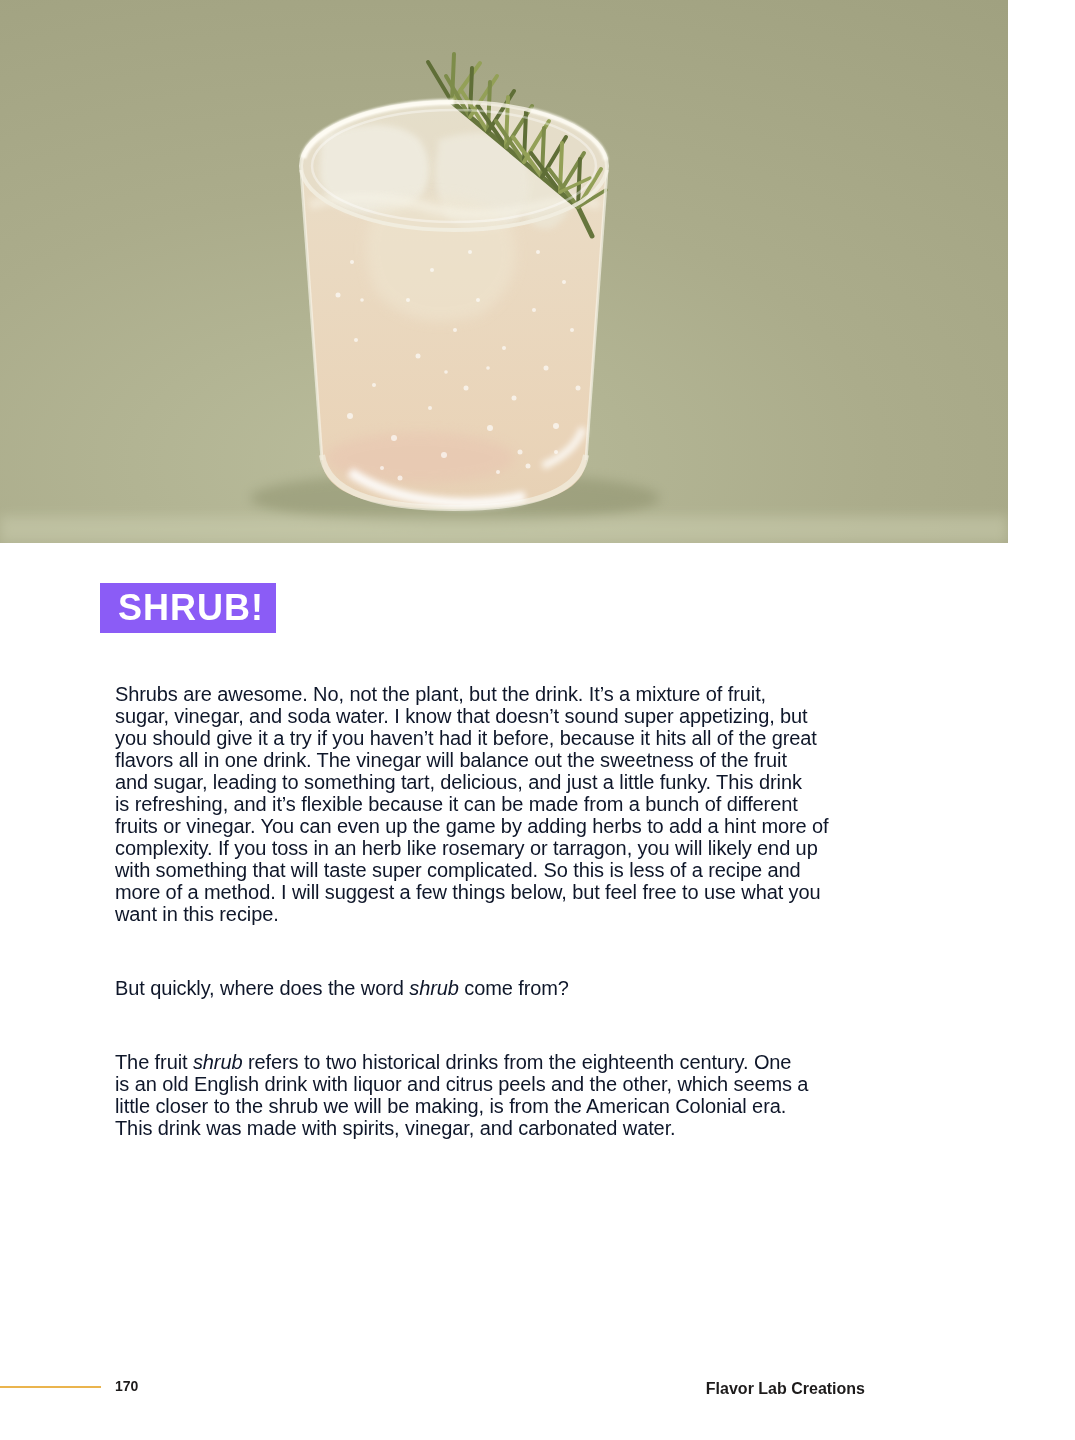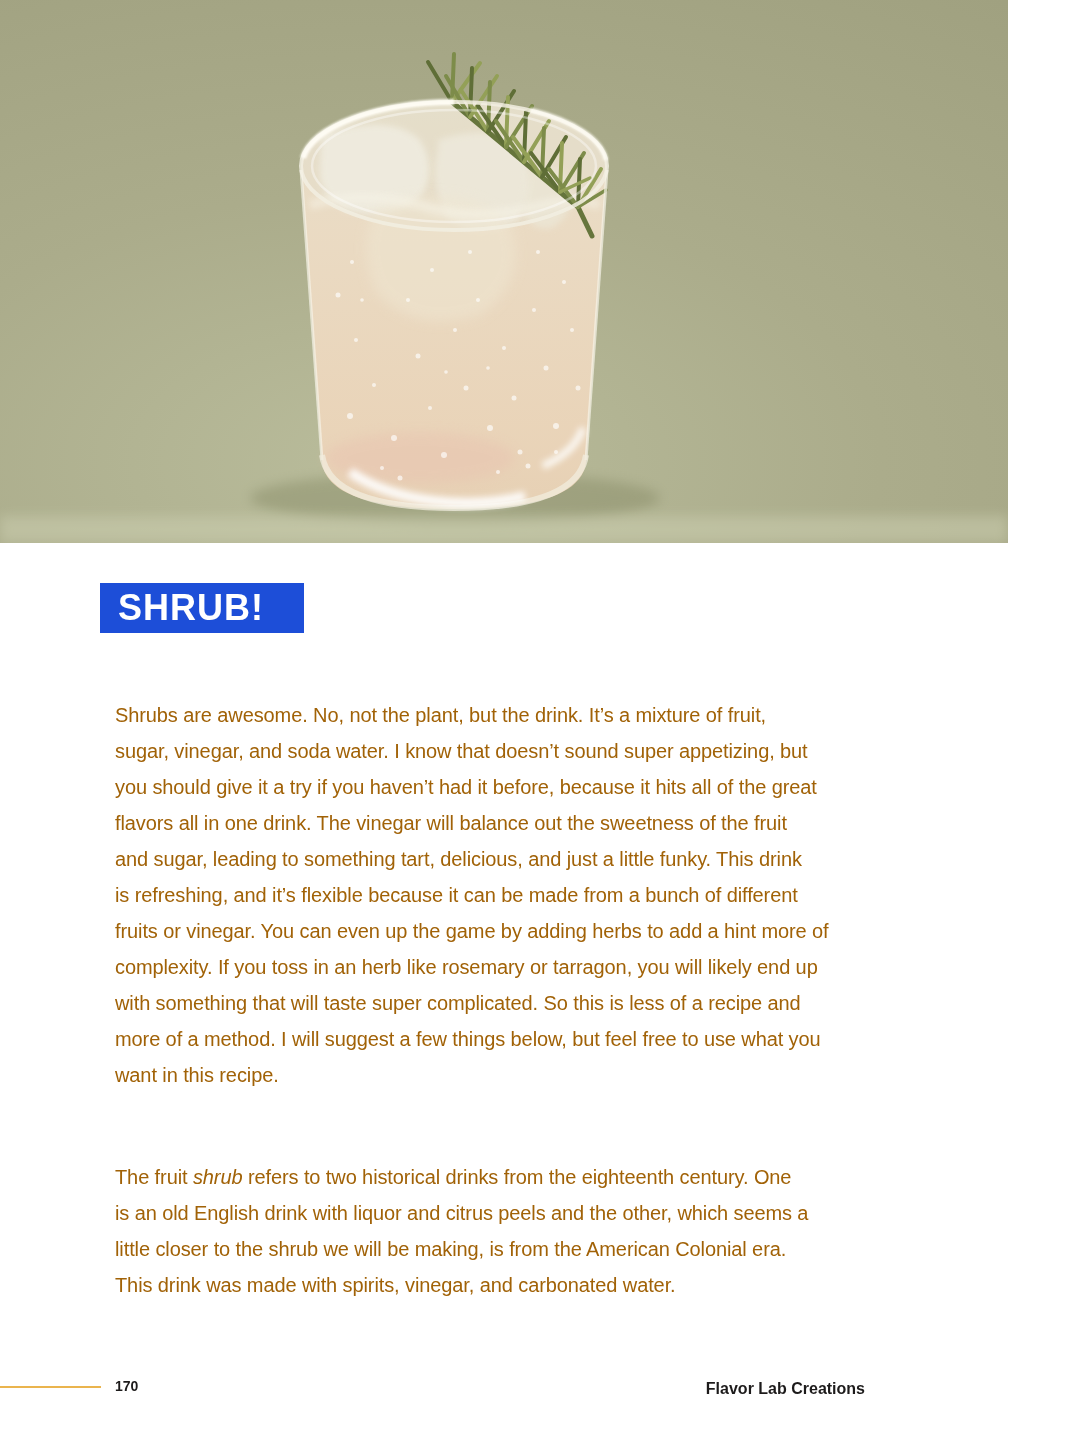--- a/index.html
+++ b/index.html
@@ -4,31 +4,31 @@
 <style>
   html,body { margin:0; padding:0; }
   body {
     width:1075px; height:1440px; background:#ffffff; position:relative;
     font-family:"Liberation Sans", sans-serif; color:#272324; overflow:hidden;
   }
   .photo {
     position:absolute; left:0; top:0; width:1008px; height:543px; overflow:hidden;
   }
   .heading-box {
-    position:absolute; left:100px; top:583px; width:204px; height:50px;
-    background:#1d4ed8; display:flex; align-items:center;
+    position:absolute; left:100px; top:583px; width:176px; height:50px;
+    background:#8b5cf6; display:flex; align-items:center;
   }
   .heading-box span {
     color:#ffffff; font-weight:bold; font-size:36px; letter-spacing:1px;
     padding-left:18px; line-height:1;
   }
   .body-copy {
     position:absolute; left:115px; top:661px; width:840px;
-    font-size:20px; line-height:36px; letter-spacing:-0.1px;
-    white-space:pre-line; color:#a16207;
+    font-size:20px; line-height:22px; letter-spacing:-0.1px;
+    white-space:pre-line; color:#0f172a;
   }
   .body-copy p { margin:0 0 30px 0; }
   .body-copy em { font-style:italic; }
   .footer-rule {
     position:absolute; left:0; top:1386px; width:101px; height:2px;
     background:#eab44e;
   }
   .page-number {
     position:absolute; left:115px; top:1378px;
     font-size:14px; font-weight:bold; color:#1d1b1b;
@@ -177,20 +177,21 @@
 sugar, vinegar, and soda water. I know that doesn’t sound super appetizing, but
 you should give it a try if you haven’t had it before, because it hits all of the great
 flavors all in one drink. The vinegar will balance out the sweetness of the fruit
 and sugar, leading to something tart, delicious, and just a little funky. This drink
 is refreshing, and it’s flexible because it can be made from a bunch of different
 fruits or vinegar. You can even up the game by adding herbs to add a hint more of
 complexity. If you toss in an herb like rosemary or tarragon, you will likely end up
 with something that will taste super complicated. So this is less of a recipe and
 more of a method. I will suggest a few things below, but feel free to use what you
 want in this recipe.</p>
+  <p><span>But quickly, where does the word </span><em>shrub</em><span> come from?</span></p>
   <p><span>The fruit </span><em>shrub</em><span> refers to two historical drinks from the eighteenth century. One
 is an old English drink with liquor and citrus peels and the other, which seems a
 little closer to the shrub we will be making, is from the American Colonial era.
 This drink was made with spirits, vinegar, and carbonated water.</span></p>
 </div>
 
 <div class="footer-rule"></div>
 <span class="page-number">170</span>
 <span class="book-title">Flavor Lab Creations</span>
 

